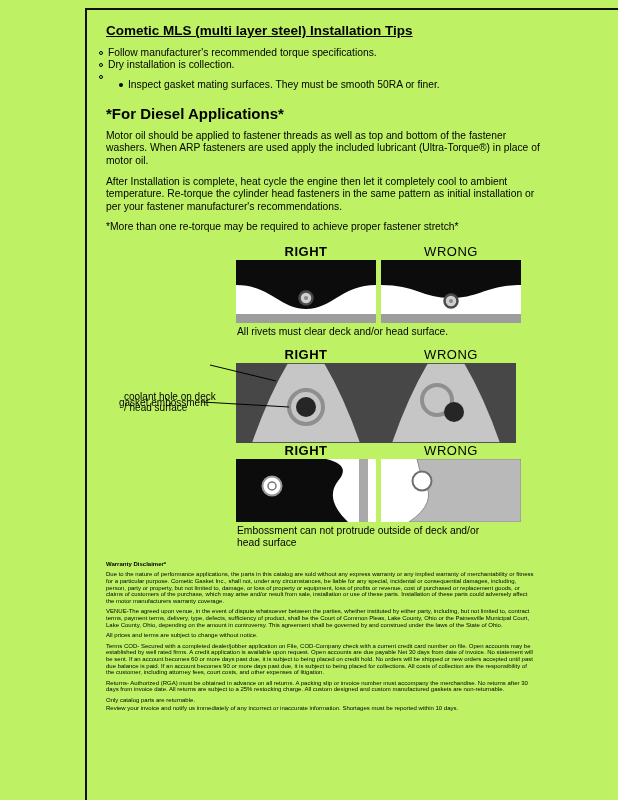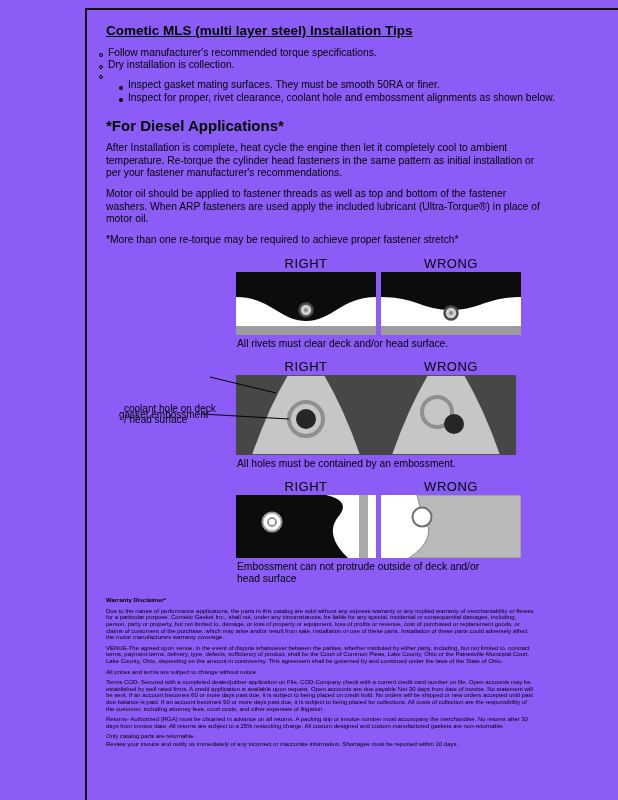--- a/index.html
+++ b/index.html
@@ -3,42 +3,42 @@
 <meta charset="utf-8">
 <style>
   * { box-sizing: border-box; }
   html, body { margin: 0; padding: 0; }
   body {
     width: 618px; height: 800px;
     background: #ffffff;
     color: #000;
     font-family: "Liberation Sans", sans-serif;
   }
-  .viewport { position: relative; width: 618px; height: 800px; background: #8b5cf6; overflow: hidden; }
+  .viewport { position: relative; width: 618px; height: 800px; background: #bef264; overflow: hidden; }
   .sheet {
     position: absolute; left: 85px; top: 8px;
     width: 533px; height: 792px;
     border-top: 2px solid #111; border-left: 2px solid #111;
     padding: 13px 10px 0 19px;
   }
   .title { font-size: 13.5px; font-weight: bold; text-decoration: underline; margin: 0 0 9px 0; }
 
   .tips { font-size: 10.3px; line-height: 12.4px; margin-left: -7px; }
-  .li { display: flex; align-items: center; }
+  .li { display: flex; align-items: flex-start; }
   .mk1 { flex: none; width: 4px; height: 4px; border: 1px solid #000; border-radius: 50%; margin: 3.5px 5px 0 0; }
   .mk2 { flex: none; width: 4px; height: 4px; background: #000; border-radius: 50%; margin: 4px 5px 0 0; }
   .lvl2 { margin-left: 20px; }
 
   .diesel-h { font-size: 15px; font-weight: bold; margin: 13px 0 8px 0; }
   .para { font-size: 10.3px; line-height: 12.6px; margin: 0 0 8px 0; max-width: 442px; }
 
   .diagrams { margin: 10px 0 0 130px; width: 285px; font-size: 10.3px; }
   .dg-headers { display: flex; margin-bottom: 1px; }
   .dg-h { width: 140px; text-align: center; font-size: 13px; letter-spacing: 0.5px; }
-  .dg-h:first-child { margin-right: 5px; }
+  .dg-h:first-child { margin-right: 5px; font-weight: bold; }
   .dg-panels { display: flex; position: relative; }
   .dg-panels svg:first-child { margin-right: 5px; }
   .dg-caption { font-size: 10.3px; margin: 3px 0 10px 1px; }
   .cap3 { max-width: 250px; line-height: 12px; margin-bottom: 0; }
 
   .callout1 { position: absolute; left: -112px; top: -4px; width: 92px; font-size: 10px; line-height: 11px; margin-top: 32px; }
   .callout2 { position: absolute; left: -117px; top: 34px; font-size: 10px; white-space: nowrap; }
   .callout-lines { position: absolute; left: -130px; top: -8px; width: 420px; height: 96px; pointer-events: none; }
 
   .warranty { margin-top: 12px; width: 430px; font-size: 6px; line-height: 6.6px; }
@@ -65,29 +65,25 @@
         <span class="mk1"></span>
         <span class="li-text">Dry installation is collection.</span>
       </div>
       <div class="li lvl1">
         <span class="mk1"></span>
       </div>
       <div class="li lvl2">
         <span class="mk2"></span>
         <span class="li-text">Inspect gasket mating surfaces.  They must be smooth 50RA or finer.</span>
       </div>
-      <div class="li lvl2">
-        <span class="mk2"></span>
-        <span class="li-text">Inspect for proper, rivet clearance, coolant hole and embossment alignments as shown below.</span>
-      </div>
     </div>
 
     <h2 class="diesel-h">*For Diesel Applications*</h2>
+    <p class="para">Motor oil should be applied to fastener threads as well as top and bottom of the fastener washers. When ARP fasteners are used apply the included lubricant (Ultra-Torque®) in place of motor oil.</p>
     <p class="para">After Installation is complete, heat cycle the engine then let it completely cool to ambient temperature. Re-torque the cylinder head fasteners in the same pattern as initial installation or per your fastener manufacturer's recommendations.</p>
-    <p class="para">Motor oil should be applied to fastener threads as well as top and bottom of the fastener washers. When ARP fasteners are used apply the included lubricant (Ultra-Torque®) in place of motor oil.</p>
     <p class="para">*More than one re-torque may be required to achieve proper fastener stretch*</p>
 
     <div class="diagrams">
 
       <div class="dg-row">
         <div class="dg-headers">
           <span class="dg-h">RIGHT</span>
           <span class="dg-h">WRONG</span>
         </div>
         <div class="dg-panels">
@@ -129,21 +125,20 @@
             <circle cx="70" cy="44" r="10" fill="#262626"></circle>
           </svg>
           <svg width="140" height="80" viewBox="0 0 140 80">
             <rect x="0.5" y="0.5" width="139" height="79" fill="#c6c6c6" stroke="#555" stroke-width="1"></rect>
             <path d="M0,0 H52 Q32,34 16,80 H0 Z" fill="#474747"></path>
             <path d="M140,0 H88 Q108,34 124,80 H140 Z" fill="#474747"></path>
             <circle cx="61" cy="37" r="15" fill="none" stroke="#8f8f8f" stroke-width="4"></circle>
             <circle cx="78" cy="49" r="10" fill="#262626"></circle>
           </svg>
         </div>
-        <div class="dg-caption">All holes must be contained by an embossment.</div>
       </div>
 
       <div class="dg-row">
         <div class="dg-headers">
           <span class="dg-h">RIGHT</span>
           <span class="dg-h">WRONG</span>
         </div>
         <div class="dg-panels">
           <svg width="140" height="63" viewBox="0 0 140 63">
             <rect width="140" height="63" fill="#ffffff"></rect>

